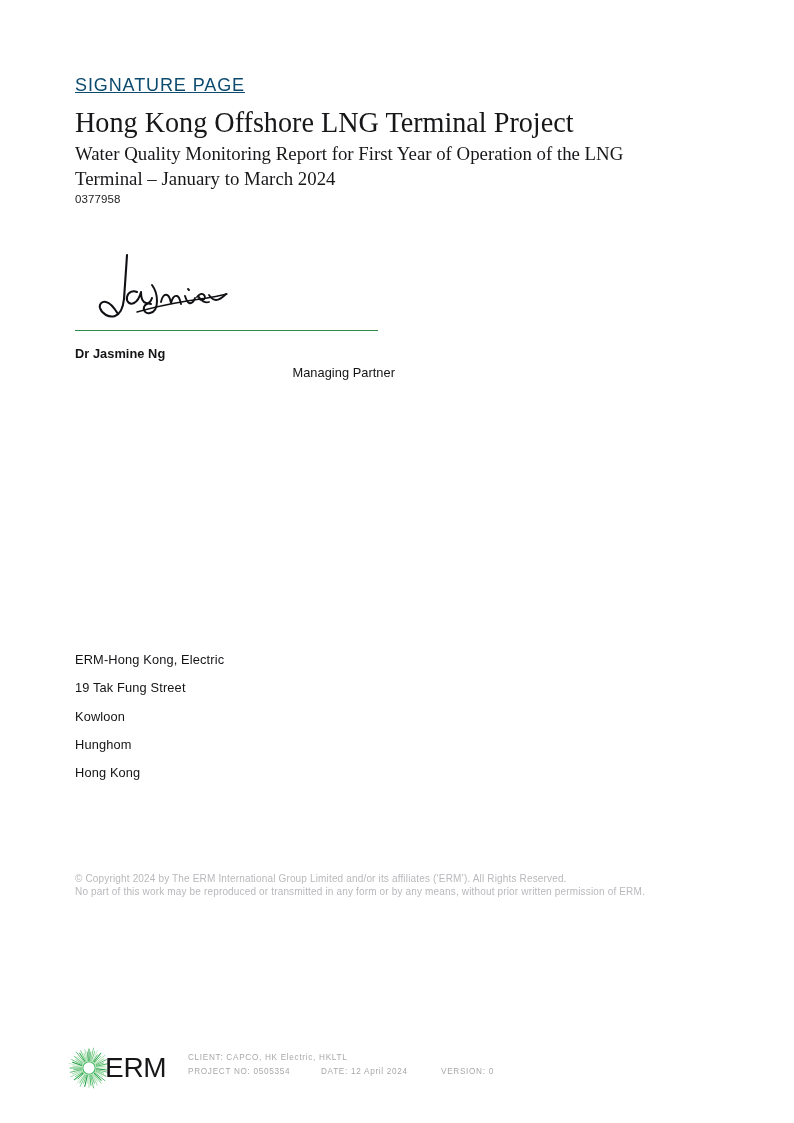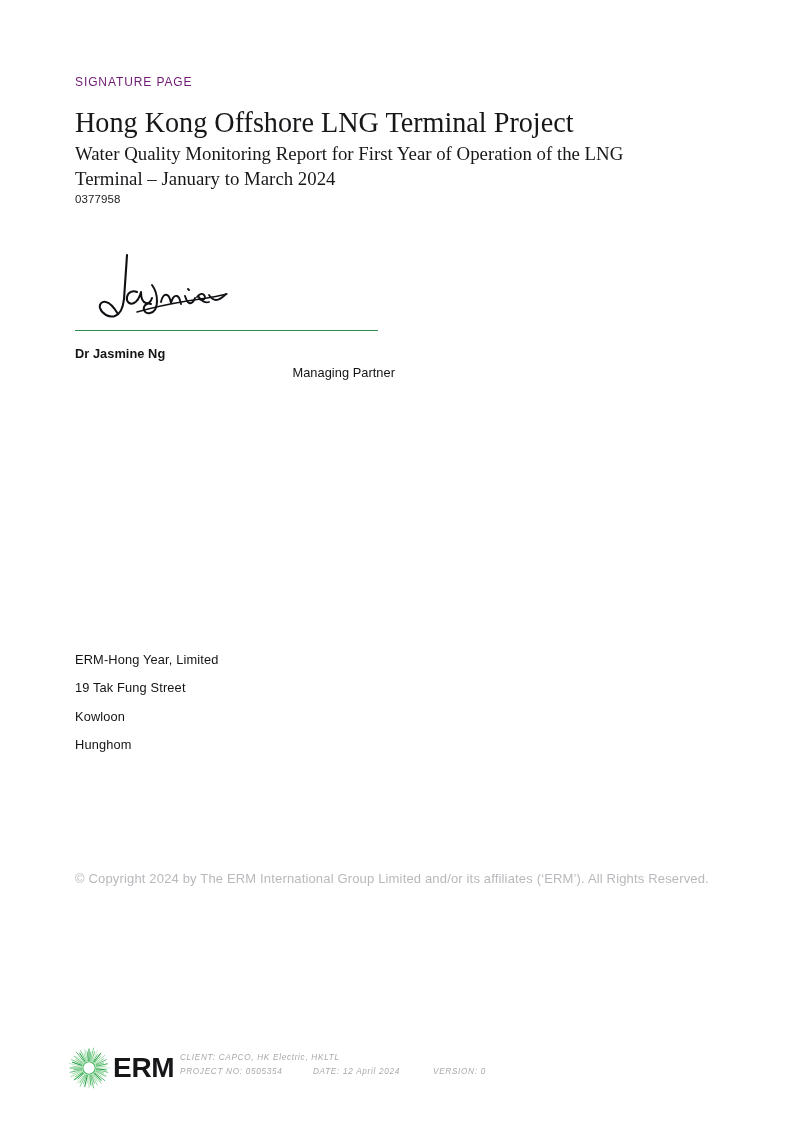--- a/index.html
+++ b/index.html
@@ -16,24 +16,25 @@
     font-family: "Liberation Sans", sans-serif;
     -webkit-font-smoothing: antialiased;
   }
 
   
   .doc-label {
     position: absolute;
     left: 75px;
     top: 75px;
     font-family: "Liberation Sans", sans-serif;
-    font-size: 12px;
+    font-size: 18px;
     letter-spacing: 0.9px;
-    color: #701a75;
-    white-space: nowrap;
+    color: #0c4a6e;
+    white-space: nowrap;
+    text-decoration: underline;
   }
   .title-block {
     position: absolute;
     left: 75px;
     top: 105px;
     width: 640px;
   }
   .doc-title {
     font-family: "Liberation Serif", serif;
     font-size: 29.5px;
@@ -129,21 +130,21 @@
 
   
   .copyright-block {
     position: absolute;
     left: 75px;
     top: 873px;
     width: 660px;
   }
   .copyright-line {
     font-family: "Liberation Sans", sans-serif;
-    font-size: 13px;
+    font-size: 10px;
     color: #b9b9bd;
     line-height: 12.6px;
     letter-spacing: 0.16px;
     white-space: nowrap;
   }
 
   
   .footer {
     position: absolute;
     left: 66px;
@@ -161,35 +162,34 @@
   .logo-mark {
     position: absolute;
     left: 0;
     top: 1px;
     width: 46px;
     height: 46px;
     display: block;
   }
   .logo-word {
     position: absolute;
-    left: 47px;
+    left: 39px;
     top: 9px;
     font-family: "Liberation Sans", sans-serif;
     font-size: 28px;
-    font-weight: bold;
+    font-weight: normal;
     letter-spacing: -0.3px;
     color: #17171a;
     line-height: 30px;
   }
   .footer-meta {
     position: absolute;
-    left: 114px;
+    left: 122px;
     top: 7px;
     width: 440px;
-    font-style: italic;
   }
   .footer-row {
     font-family: "Liberation Sans", sans-serif;
     font-size: 8.2px;
     color: #a8a8ac;
     letter-spacing: 0.7px;
     line-height: 13.5px;
     white-space: nowrap;
   }
   .footer-row .seg-project { display: inline-block; width: 130px; }
@@ -226,28 +226,30 @@
   </div>
 
   <div class="signature-rule"></div>
 
   <div class="signer-block">
     <div class="signer-name">Dr Jasmine Ng</div>
     <div class="signer-role">Managing Partner</div>
   </div>
 
   <div class="address-block">
-    <div class="address-line">ERM-Hong Year, Limited</div>
+    <div class="address-line">ERM-Hong Kong, Electric</div>
     <div class="address-line">19 Tak Fung Street</div>
     <div class="address-line">Kowloon</div>
     <div class="address-line">Hunghom</div>
+    <div class="address-line">Hong Kong</div>
   </div>
 
   <div class="copyright-block">
     <div class="copyright-line">© Copyright 2024 by The ERM International Group Limited and/or its affiliates (‘ERM’). All Rights Reserved.</div>
+    <div class="copyright-line">No part of this work may be reproduced or transmitted in any form or by any means, without prior written permission of ERM.</div>
   </div>
 
   <div class="footer">
     <div class="logo-wrap">
       <svg class="logo-mark" viewBox="0 0 100 100" aria-hidden="true">
         <g id="rays">
             <line x1="50.00" y1="33.50" x2="50.00" y2="8.90" stroke="#1f9b3f" stroke-width="2.2" stroke-linecap="round"></line>
             <line x1="51.85" y1="33.60" x2="53.96" y2="14.86" stroke="#2eaa4a" stroke-width="1.5" stroke-linecap="round"></line>
             <line x1="53.67" y1="33.91" x2="59.88" y2="6.73" stroke="#49ba5e" stroke-width="1.5" stroke-linecap="round"></line>
             <line x1="55.45" y1="34.43" x2="62.49" y2="14.30" stroke="#7fcf8c" stroke-width="2.2" stroke-linecap="round"></line>

